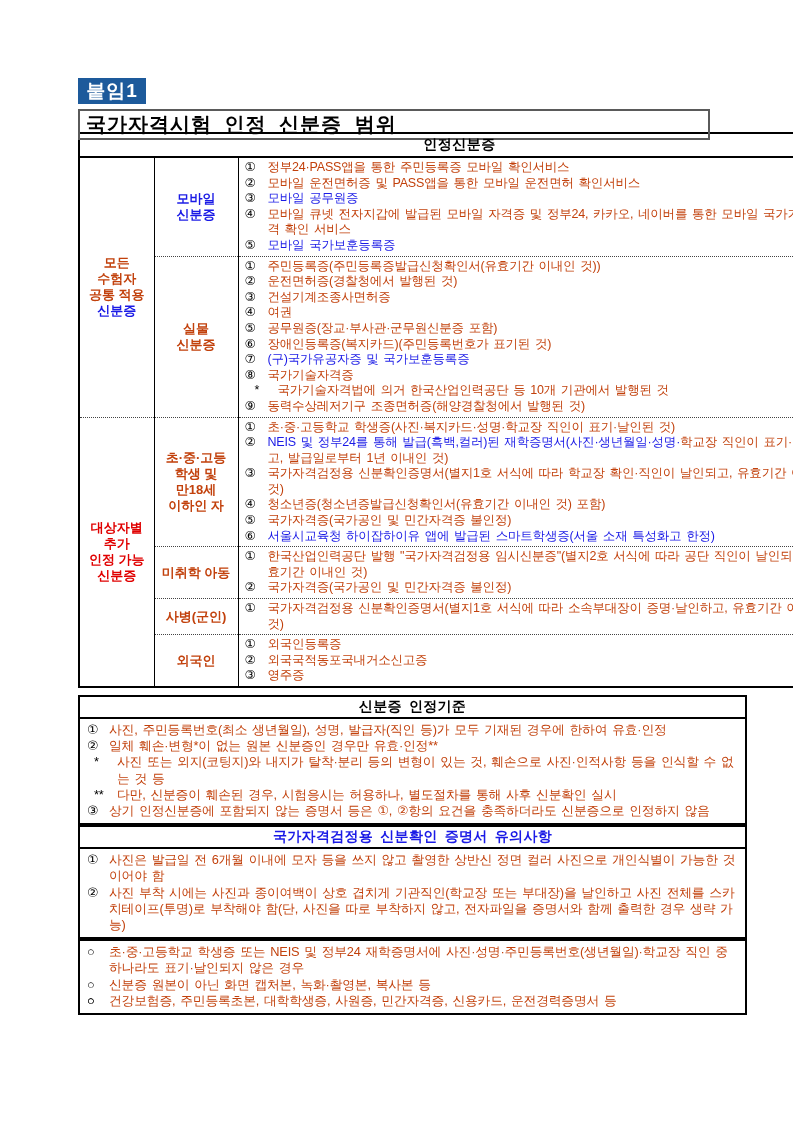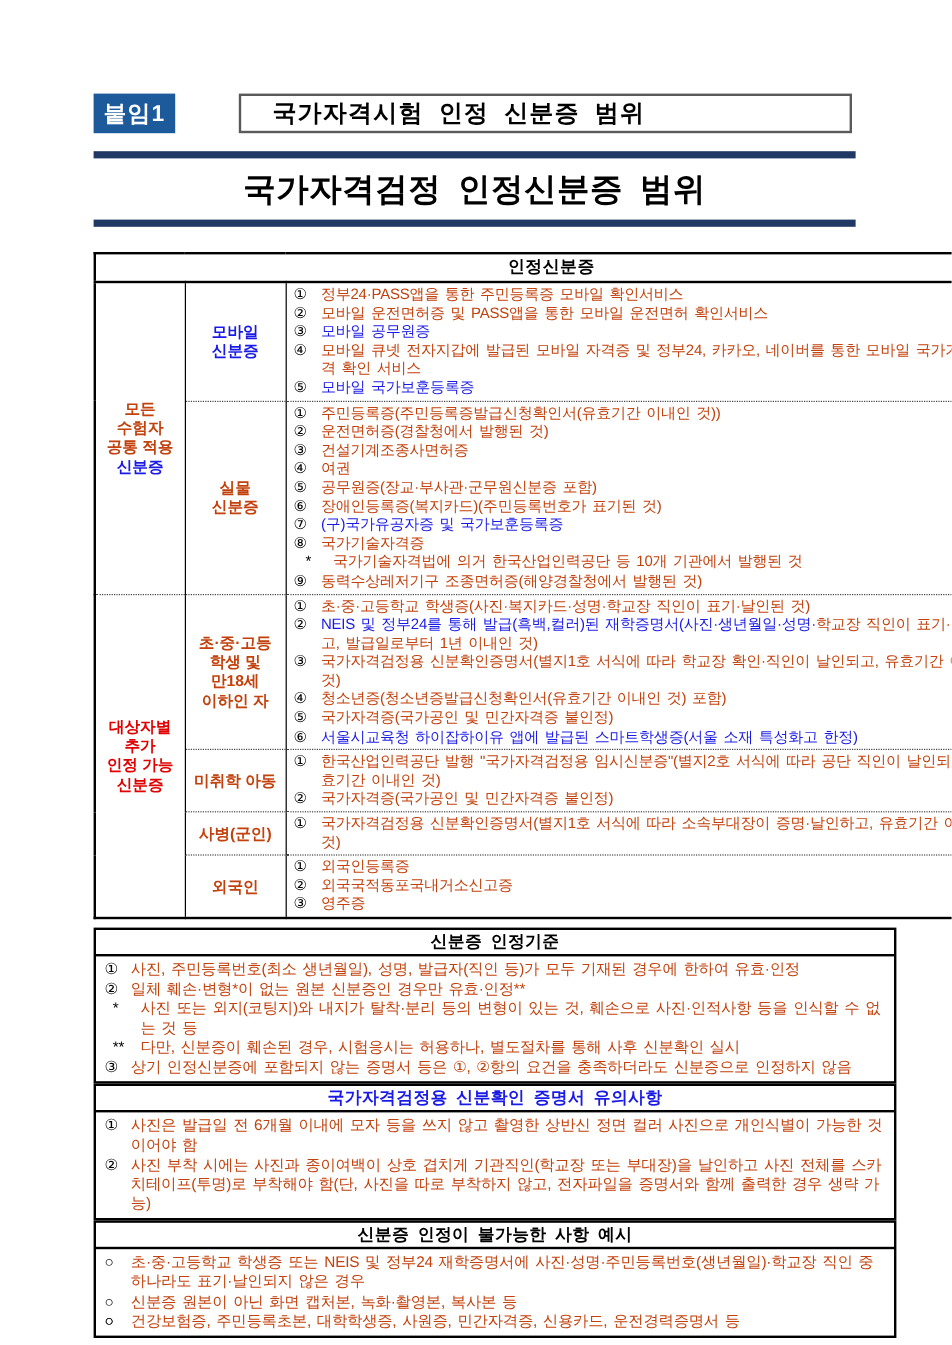--- a/index.html
+++ b/index.html
@@ -4,25 +4,25 @@
 <style>
   html,body{margin:0;padding:0;background:#fff;}
   body{
     width:793px;height:1121px;overflow:hidden;
     font-family:"Liberation Sans","DejaVu Sans",sans-serif;
     color:#000;-webkit-font-smoothing:antialiased;
   }
   .content{margin-left:78px;width:669px;}
 
   
-  .header-row{margin-top:78px;display:flex;align-items:stretch;gap:5px;height:33px;width:632px;}
+  .header-row{margin-top:78px;display:flex;align-items:stretch;gap:5px;height:33px;width:632px;flex-direction:column;}
   .badge{width:68px;background:#1d5a9b;color:#fff;font-weight:bold;font-size:19px;
          display:flex;align-items:center;justify-content:center;letter-spacing:1px;}
   .header-box{flex:1;border:2px solid #5a5a5a;display:flex;align-items:center;
-              font-weight:bold;font-size:20px;padding-left:26px;letter-spacing:1px;word-spacing:6px;margin-left:48px;}
+              font-weight:bold;font-size:20px;padding-left:6px;letter-spacing:1px;word-spacing:6px;}
 
   
   .title-block{margin-top:15px;width:635px;border-top:6px solid #1f3864;border-bottom:6px solid #1f3864;
                padding:8px 0 7px;text-align:center;}
   .doc-title{font-size:27px;font-weight:bold;letter-spacing:0.5px;word-spacing:6px;}
 
   
   table.id-table{margin-top:21px;width:763px;border-collapse:collapse;border:2px solid #000;
                  font-size:12.5px;table-layout:fixed;}
   table.id-table th{border:1px solid #000;border-bottom:2px solid #000;font-size:14px;
@@ -54,23 +54,20 @@
 </head>
 <body>
 
 <div class="content">
 
   <div class="header-row">
     <div class="badge">붙임1</div>
     <div class="header-box">국가자격시험 인정 신분증 범위</div>
   </div>
 
-  <div class="title-block">
-    <div class="doc-title">국가자격검정 인정신분증 범위</div>
-  </div>
 
   <table class="id-table">
     <colgroup>
         <col style="width:75px">
         <col style="width:84px">
         <col>
       </colgroup>
     <thead>
       <tr>
         <th colspan="3">인정신분증</th>
@@ -178,21 +175,20 @@
         </div>
       </div>
       <div class="section">
         <div class="section-header c-blue">국가자격검정용 신분확인 증명서 유의사항</div>
         <div class="section-body">
           <div class="item"><span class="mk">①</span><span class="c-black">사진은 발급일 전 6개월 이내에 모자 등을 쓰지 않고 촬영한 상반신 정면 컬러 사진으로 개인식별이 가능한 것이어야 함</span></div>
           <div class="item"><span class="mk">②</span><span class="c-black">사진 부착 시에는 사진과 종이여백이 상호 겹치게 기관직인(학교장 또는 부대장)을 날인하고 사진 전체를 스카치테이프(투명)로 부착해야 함(단, 사진을 따로 부착하지 않고, 전자파일을 증명서와 함께 출력한 경우 생략 가능)</span></div>
         </div>
       </div>
       <div class="section">
-        <div class="section-header">신분증 인정이 불가능한 사항 예시</div>
         <div class="section-body">
           <div class="item"><span class="mk">○</span><span class="c-black">초·중·고등학교 학생증 또는 NEIS 및 정부24 재학증명서에 사진·성명·주민등록번호(생년월일)·학교장 직인 중 하나라도 표기·날인되지 않은 경우</span></div>
           <div class="item"><span class="mk">○</span><span class="c-black">신분증 원본이 아닌 화면 캡처본, 녹화·촬영본, 복사본 등</span></div>
           <div class="item"><span class="mk">○</span></div>
           <div class="item"><span class="mk">○</span><span class="c-black">건강보험증, 주민등록초본, 대학학생증, 사원증, 민간자격증, 신용카드, 운전경력증명서 등</span></div>
         </div>
       </div>
     </div>
 
 </div>

